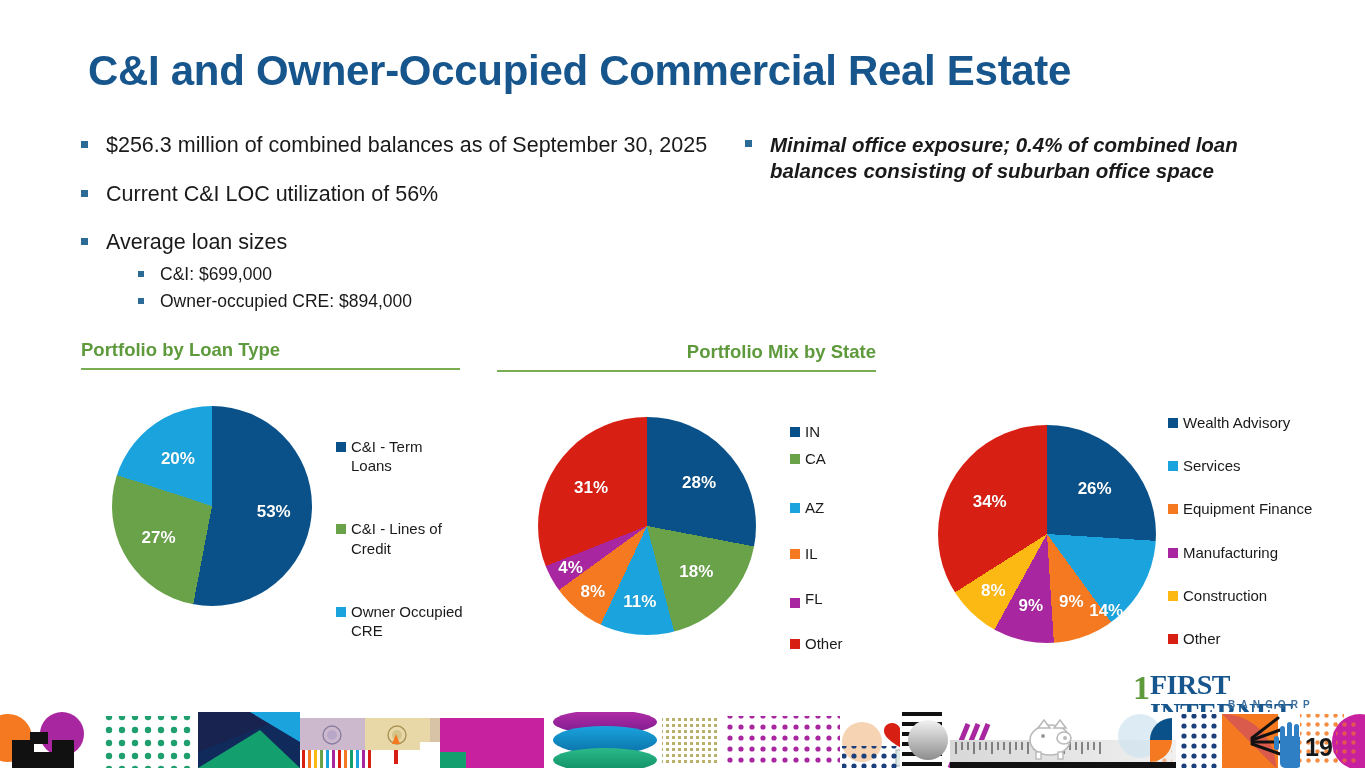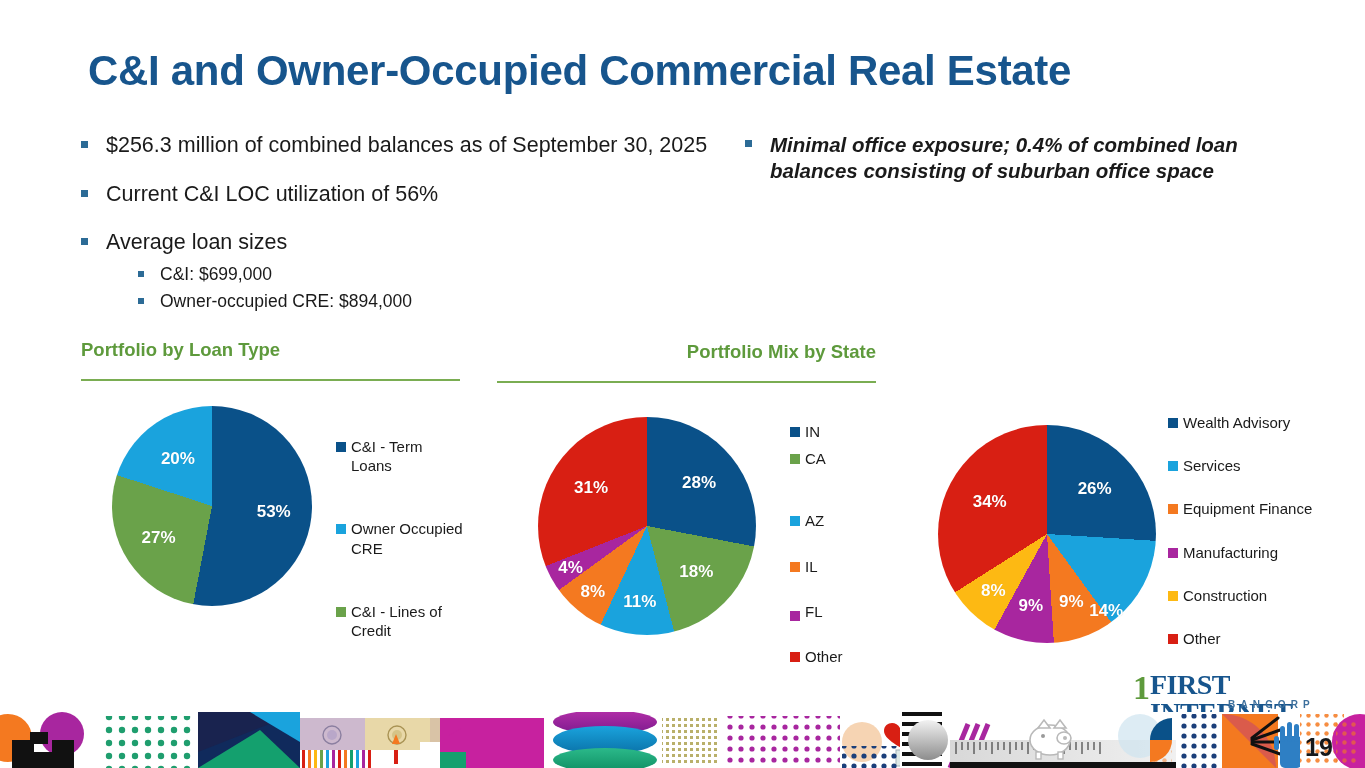--- a/index.html
+++ b/index.html
@@ -42,21 +42,21 @@
   }
   .sub-bullet::before {
     content: ""; position: absolute; left: 2px; top: 9px;
     width: 6px; height: 6px; background: #2c6b96;
   }
 
   
   .chart-head {
     position: absolute;
     font-size: 18.5px; font-weight: bold; color: #5e9a3c;
-    padding-bottom: 20px;
+    padding-bottom: 9px;
   }
   .chart-head::after {
     content: ""; position: absolute; left: 0; bottom: 0;
     width: 100%; height: 2.5px; background: #7aad52;
   }
   #head-1 { left: 81px; top: 339px; width: 379px; }
   #head-2 { left: 497px; top: 341px; width: 379px; text-align: right; }
   #head-3 { left: 904px; top: 339px; width: 380px; }
 
   
@@ -141,26 +141,26 @@
           <div class="pie-label" style="left: 46.634px; top: 131.561px;">27%</div>
           <div class="pie-label" style="left: 65.9085px; top: 53.077px;">20%</div>
         </div>
     </div>
     <div class="legend" id="legend-1" style="left:240px; top:42px; width:128px;">
         <div class="legend-row" style="margin-bottom: 44px;">
           <span class="legend-swatch" style="background: rgb(10, 81, 137);"></span>
           <span class="legend-text">C&amp;I - Term Loans</span>
         </div>
         <div class="legend-row" style="margin-bottom: 44px;">
+          <span class="legend-swatch" style="background: rgb(106, 162, 74);"></span>
+          <span class="legend-text">C&amp;I - Lines of Credit</span>
+        </div>
+        <div class="legend-row" style="margin-bottom: 44px;">
           <span class="legend-swatch" style="background: rgb(26, 163, 221);"></span>
           <span class="legend-text">Owner Occupied CRE</span>
-        </div>
-        <div class="legend-row" style="margin-bottom: 44px;">
-          <span class="legend-swatch" style="background: rgb(106, 162, 74);"></span>
-          <span class="legend-text">C&amp;I - Lines of Credit</span>
         </div>
       </div>
   </div>
 
   <div class="pie-block" id="chart-2" style="left:512px; top:395px; width:370px; height:245px;">
     <div class="pie-wrap" style="left:26px; top:22px; width:218px; height:218px;">
       <div class="pie" id="pie-2" style="left: 0px; top: 0px; width: 218px; height: 218px; background: conic-gradient(rgb(10, 81, 137) 0deg, rgb(10, 81, 137) 100.8deg, rgb(106, 162, 74) 100.8deg, rgb(106, 162, 74) 165.6deg, rgb(26, 163, 221) 165.6deg, rgb(26, 163, 221) 205.2deg, rgb(244, 121, 32) 205.2deg, rgb(244, 121, 32) 234deg, rgb(168, 38, 159) 234deg, rgb(168, 38, 159) 248.4deg, rgb(216, 31, 19) 248.4deg, rgb(216, 31, 19) 360deg);"></div>
       <div id="pie-2-labels">
           <div class="pie-label" style="left: 161.071px; top: 65.9229px;">28%</div>
           <div class="pie-label" style="left: 158.264px; top: 155.262px;">18%</div>
@@ -168,21 +168,21 @@
           <div class="pie-label" style="left: 54.8062px; top: 174.509px;">8%</div>
           <div class="pie-label" style="left: 32.5861px; top: 151.009px;">4%</div>
           <div class="pie-label" style="left: 53.1059px; top: 71.0144px;">31%</div>
         </div>
     </div>
     <div class="legend" id="legend-2" style="left:278px; top:27px; width:92px;">
         <div class="legend-row" style="margin-bottom: 8px;">
           <span class="legend-swatch" style="background: rgb(10, 81, 137);"></span>
           <span class="legend-text">IN</span>
         </div>
-        <div class="legend-row" style="margin-bottom: 43px; text-align: center;">
+        <div class="legend-row" style="margin-bottom: 30px; text-align: center;">
           <span class="legend-swatch" style="background: rgb(106, 162, 74);"></span>
           <span class="legend-text">CA</span>
         </div>
         <div class="legend-row" style="margin-bottom: 26px;">
           <span class="legend-swatch" style="background: rgb(26, 163, 221);"></span>
           <span class="legend-text">AZ</span>
         </div>
         <div class="legend-row" style="margin-bottom: 26px;">
           <span class="legend-swatch" style="background: rgb(244, 121, 32);"></span>
           <span class="legend-text">IL</span>

